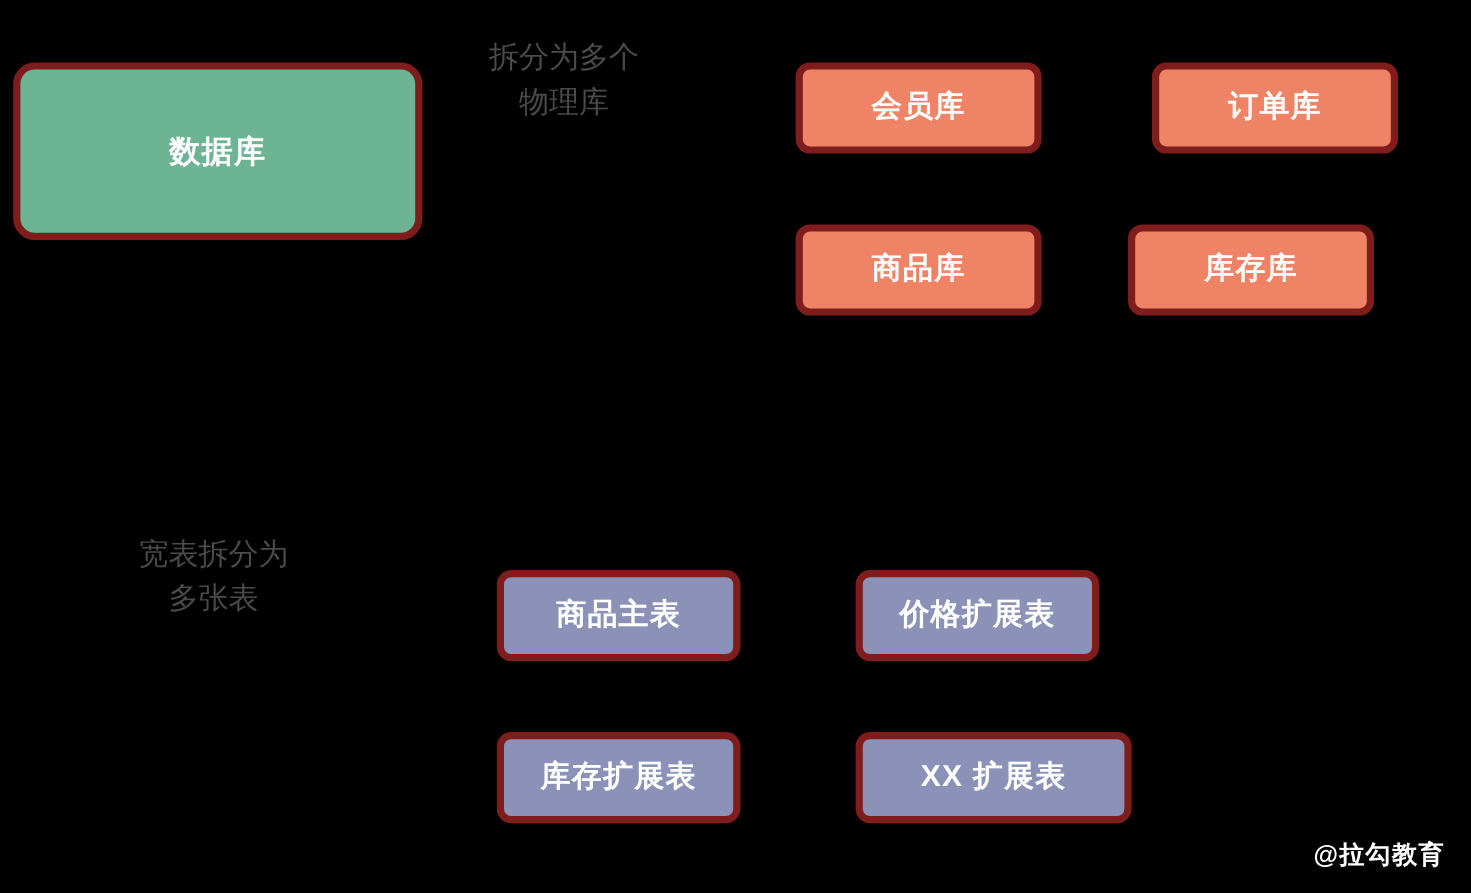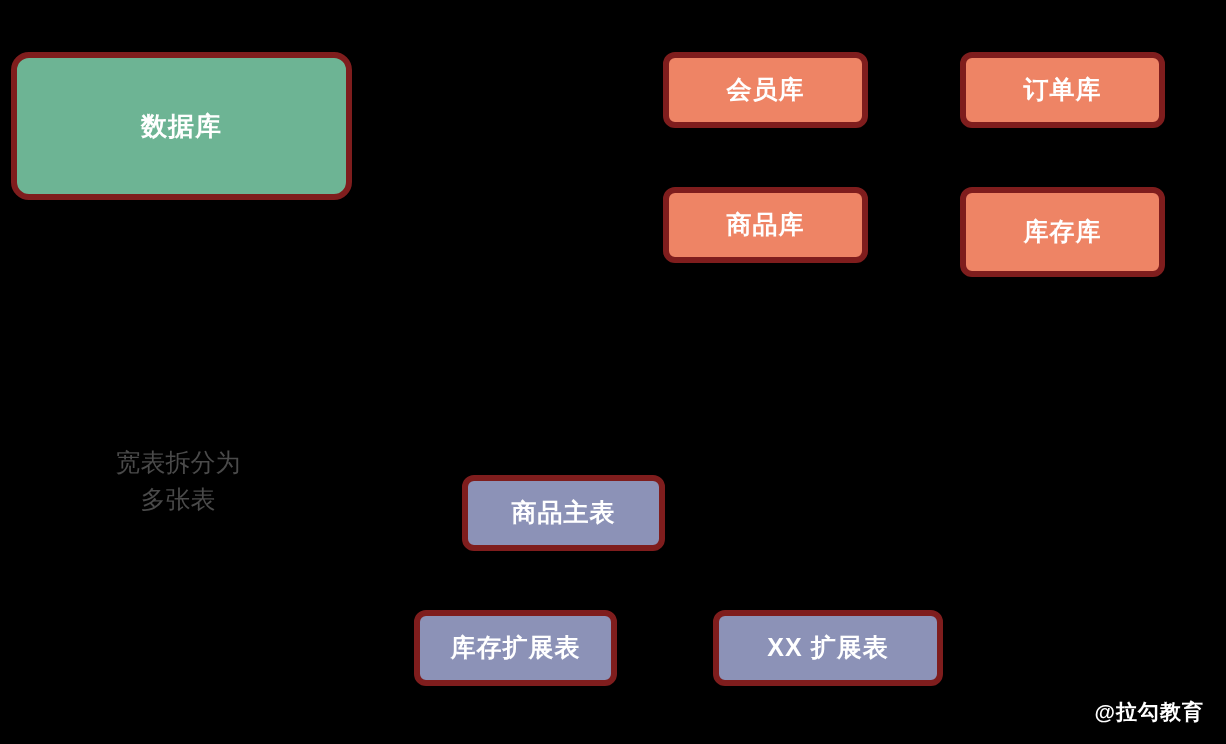--- a/index.html
+++ b/index.html
@@ -72,40 +72,42 @@
   }
 
   
   #node-database      { left: 11px;  top: 52px;  width: 341px; height: 148px; justify-content: center; }
 
   #caption-split-db   { left: 372px; top: 30px;  width: 196px; }
 
   #node-member-db     { left: 663px; top: 52px;  width: 205px; height: 76px; }
   #node-order-db      { left: 960px; top: 52px;  width: 205px; height: 76px; }
   #node-product-db    { left: 663px; top: 187px; width: 205px; height: 76px; }
-  #node-inventory-db  { left: 960px; top: 187px; width: 205px; height: 90px; justify-content: center; }
+  #node-inventory-db  { left: 940px; top: 187px; width: 205px; height: 76px; justify-content: center; }
 
   #caption-split-table{ left: 80px;  top: 444px; width: 196px; text-align: center; }
 
-  #node-product-main  { left: 414px; top: 475px; width: 203px; height: 76px; margin-left: 48px; }
+  #node-product-main  { left: 414px; top: 475px; width: 203px; height: 76px; }
   #node-price-ext     { left: 713px; top: 475px; width: 203px; height: 76px; }
   #node-inventory-ext { left: 414px; top: 610px; width: 203px; height: 76px; }
   #node-xx-ext        { left: 713px; top: 610px; width: 230px; height: 76px; }
 
   #watermark-brand    { right: 22px; bottom: 18px; }
 </style>
 </head>
 <body>
 
 <div id="canvas">
 
   <div class="node green" id="node-database">
     <span>数据库</span>
   </div>
 
+  <div class="caption" id="caption-split-db">拆分为多个
+物理库</div>
 
   <div class="node orange" id="node-member-db">
     <span>会员库</span>
   </div>
 
   <div class="node orange" id="node-order-db">
     <span>订单库</span>
   </div>
 
   <div class="node orange" id="node-product-db">
@@ -116,20 +118,23 @@
     <span>库存库</span>
   </div>
 
   <div class="caption" id="caption-split-table">宽表拆分为
 多张表</div>
 
   <div class="node purple" id="node-product-main">
     <span>商品主表</span>
   </div>
 
+  <div class="node purple" id="node-price-ext">
+    <span>价格扩展表</span>
+  </div>
 
   <div class="node purple" id="node-inventory-ext">
     <span>库存扩展表</span>
   </div>
 
   <div class="node purple" id="node-xx-ext">
     <span>XX 扩展表</span>
   </div>
 
   <div class="watermark" id="watermark-brand">@拉勾教育</div>

